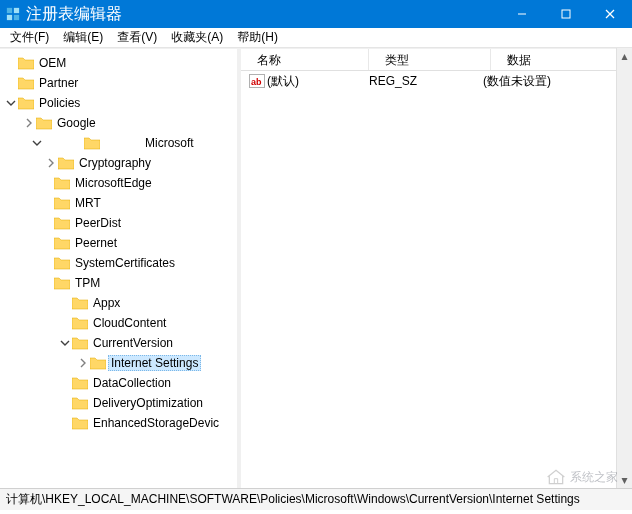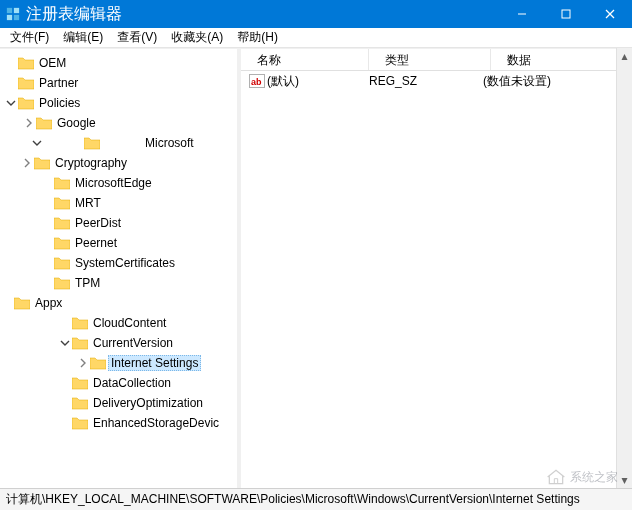--- a/index.html
+++ b/index.html
@@ -144,21 +144,21 @@
                 <path d="M1 3 L5 7 L9 3" fill="none" stroke="#404040" stroke-width="1.4"></path>
               </svg>
             </span>
             <svg class="folder-icon folder" viewBox="0 0 16 14">
               <polygon points="0,2 5,2 7,4 16,4 16,13 0,13" fill="#ffd766" stroke="#e0a800" stroke-width="0.6"></polygon>
             </svg>
             <span class="label-text">Microsoft</span>
           </div>
         </li>
         <li>
-          <div class="tree-node" style="padding-left: 20px;">
+          <div class="tree-node" style="padding-left: 44px;">
             <span class="expander">
               <svg width="10" height="10" viewBox="0 0 10 10">
                 <path d="M3 1 L7 5 L3 9" fill="none" stroke="#808080" stroke-width="1.4"></path>
               </svg>
             </span>
             <svg class="folder-icon folder" viewBox="0 0 16 14">
               <polygon points="0,2 5,2 7,4 16,4 16,13 0,13" fill="#ffd766" stroke="#e0a800" stroke-width="0.6"></polygon>
             </svg>
             <span class="label-text">Cryptography</span>
           </div>
@@ -211,21 +211,21 @@
         <li>
           <div class="tree-node" style="padding-left: 40px;">
             <span class="expander"></span>
             <svg class="folder-icon folder" viewBox="0 0 16 14">
               <polygon points="0,2 5,2 7,4 16,4 16,13 0,13" fill="#ffd766" stroke="#e0a800" stroke-width="0.6"></polygon>
             </svg>
             <span class="label-text">TPM</span>
           </div>
         </li>
         <li>
-          <div class="tree-node" style="">
+          <div class="tree-node" style="padding-left: 58px;">
             <span class="expander"></span>
             <svg class="folder-icon folder" viewBox="0 0 16 14">
               <polygon points="0,2 5,2 7,4 16,4 16,13 0,13" fill="#ffd766" stroke="#e0a800" stroke-width="0.6"></polygon>
             </svg>
             <span class="label-text">Appx</span>
           </div>
         </li>
         <li>
           <div class="tree-node" style="padding-left: 58px;">
             <span class="expander"></span>

